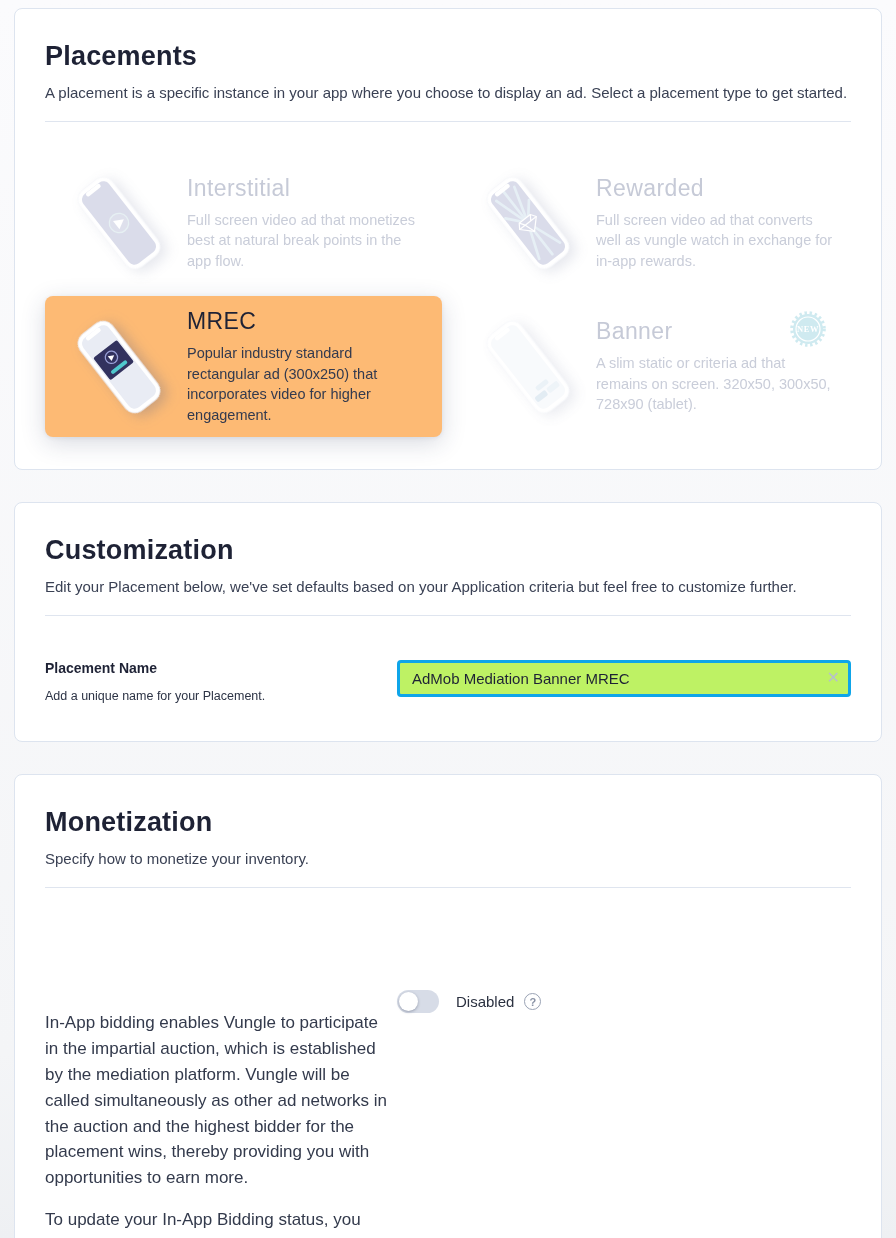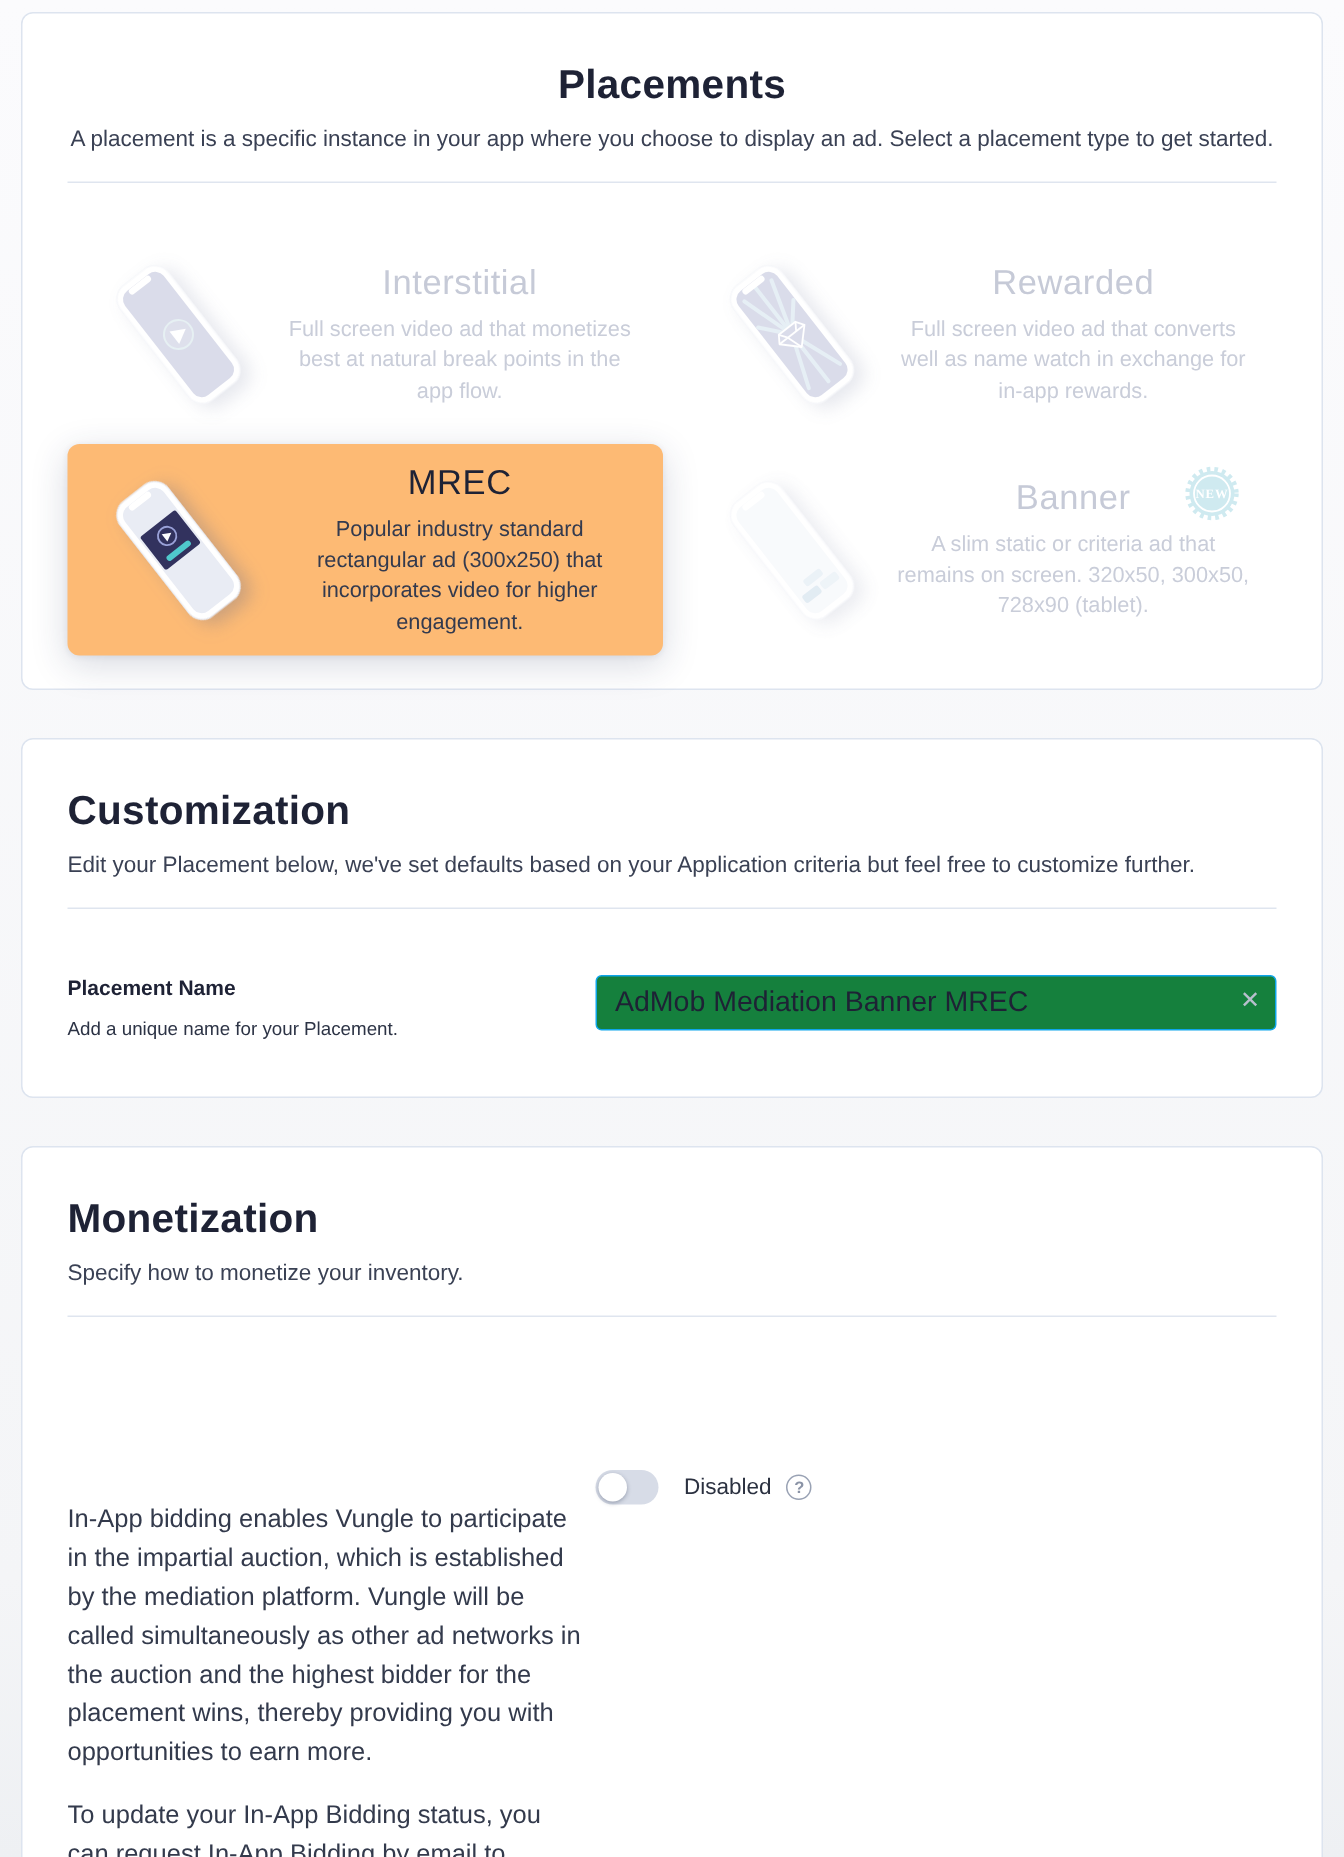--- a/index.html
+++ b/index.html
@@ -91,28 +91,28 @@
 
   
   .form-row { display: flex; align-items: flex-start; margin-top: 44px; padding-bottom: 38px; }
   .form-row .left { flex: 0 0 352px; }
   .field-label { font-size: 14px; font-weight: 700; color: #1e2235; }
   .field-help { font-size: 12.5px; color: #2c3345; margin-top: 13px; }
   .input-wrap { position: relative; flex: 1; }
   .input-wrap input {
     width: 100%;
     height: 37px;
-    border: 1px solid #0ea5e9;
+    border: 3px solid #0ea5e9;
     border-radius: 4px;
     padding: 0 34px 0 12px;
     font-family: "Liberation Sans", sans-serif;
-    font-size: 19px;
+    font-size: 15px;
     color: #1e2235;
     outline: none;
-    background: #15803d;
+    background: #bef264;
   }
   .clear-x {
     position: absolute;
     right: 11px; top: 9px;
     font-size: 16px;
     line-height: 18px;
     color: #b7bfcd;
     cursor: pointer;
     user-select: none;
   }
@@ -191,21 +191,21 @@
     border: none;
     color: #ffffff;
     font-weight: 700;
   }
 </style>
 </head>
 <body>
 
 <div class="page">
 
-  <section class="card" style="padding-bottom:4px;text-align:center;">
+  <section class="card" style="padding-bottom:14px;">
     <h1 class="card-title">Placements</h1>
     <p class="card-sub">A placement is a specific instance in your app where you choose to display an ad. Select a placement type to get started.</p>
     <hr class="divider">
 
     <div class="types-grid">
 
       <div class="type-option">
         <div class="phone-wrap">
           <svg class="phone-icon faded" width="116" height="106" viewBox="0 0 132 116">
             <g transform="rotate(-38 66 58)">
@@ -242,21 +242,21 @@
               <rect x="56" y="8" width="20" height="5" rx="2.5" fill="#ffffff"></rect>
               <g stroke="#ffffff" stroke-width="1.4" fill="#b7bbd7" stroke-linejoin="round">
                 <polygon points="58,52 74,52 78,58 66,70 54,58"></polygon>
                 <path d="M58,52 L62,58 L66,70 M74,52 L70,58 M54,58 L78,58" fill="none"></path>
               </g>
             </g>
           </svg>
         </div>
         <div class="type-text">
           <div class="type-title">Rewarded</div>
-          <div class="type-desc">Full screen video ad that converts well as name watch in exchange for in-app rewards.</div>
+          <div class="type-desc">Full screen video ad that converts well as vungle watch in exchange for in-app rewards.</div>
         </div>
       </div>
 
       <div class="type-option selected">
         <div class="phone-wrap">
           <svg class="phone-icon" width="116" height="106" viewBox="0 0 132 116">
             <g transform="rotate(-38 66 58)">
               <rect class="body-shadow" x="43" y="3" width="46" height="110" rx="13" fill="#ffffff" stroke="#e9ecf3"></rect>
               <rect x="47.5" y="8" width="37" height="100" rx="8" fill="#e9ecf4"></rect>
               <rect x="56" y="8" width="20" height="5" rx="2.5" fill="#ffffff"></rect>

